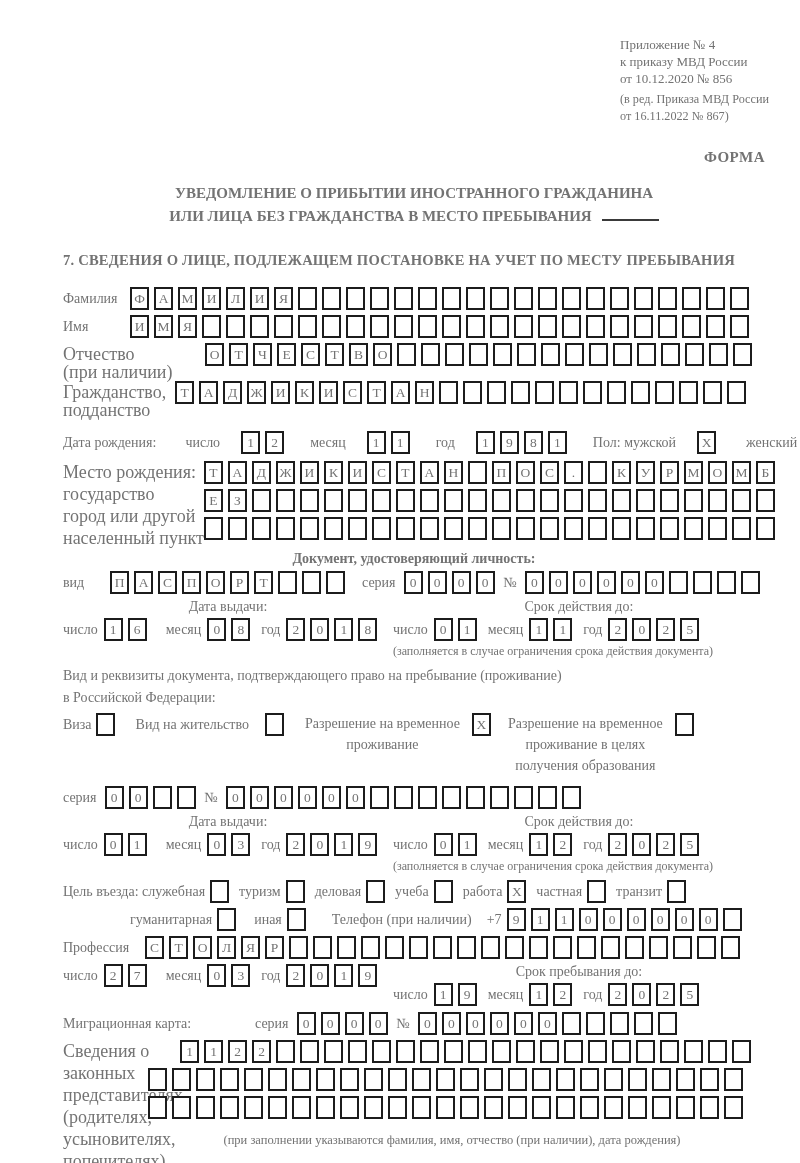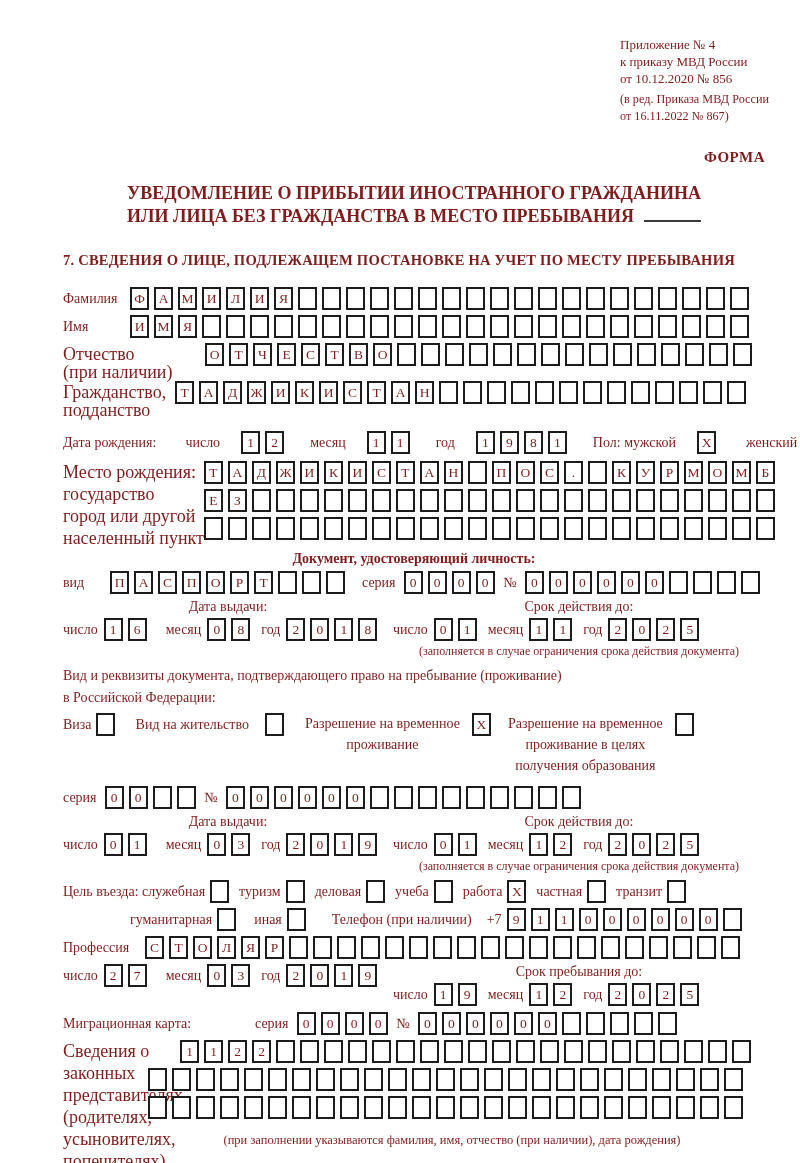--- a/index.html
+++ b/index.html
@@ -1,26 +1,26 @@
 <!DOCTYPE html>
 <html><head>
 <meta charset="utf-8">
 <style>
   * { margin:0; padding:0; box-sizing:border-box; }
   html,body { background:#ffffff; }
   .page {
     width:800px; height:1163px; overflow:hidden; background:#fff;
-    padding:36px 35px 20px 63px; color:#7f1d1d;
+    padding:36px 35px 20px 63px; color:#737373;
     font-family:"Liberation Serif", serif; font-size:14px;
   }
   .refblock { margin-left:557px; font-size:13px; line-height:17px; white-space:nowrap; }
   .refblock .sub { font-size:12.2px; }
   .refblock .sub.first { margin-top:4px; }
   .forma { text-align:right; font-weight:bold; font-size:15px; margin-top:24px; letter-spacing:.5px; }
-  .title { text-align:center; font-weight:bold; font-size:18px; line-height:23px; margin-top:16px; }
+  .title { text-align:center; font-weight:bold; font-size:15px; line-height:23px; margin-top:16px; }
   .blankline { display:inline-block; width:57px; height:13px; border-bottom:2.5px solid #3a3a3a; margin-left:10px; }
   .sec1 { font-weight:bold; font-size:14.6px; margin-top:24px; margin-bottom:18px; letter-spacing:.2px; }
 
   .row { display:flex; align-items:flex-start; margin-bottom:5px; }
   .lbl { font-size:14px; line-height:23px; white-space:nowrap; }
   .lbl2 { display:flex; flex-direction:column; font-size:18px; line-height:18px; white-space:nowrap; padding-top:2px; }
   .lbl2.tall { line-height:22px; padding-top:0; }
   .lbl2c { display:flex; flex-direction:column; font-size:14px; line-height:21px; text-align:center; white-space:nowrap; }
   .w67 { width:67px; } .w142 { width:142px; } .w112 { width:112px; }
   .w47 { width:47px; } .w82 { width:82px; } .w85 { width:85px; } .w192 { width:192px; }
@@ -37,21 +37,21 @@
   .colstack { display:flex; flex-direction:column; }
   .colstack .cells { margin-bottom:5px; }
 
   .dochead { text-align:center; font-weight:bold; font-size:14px; margin:2px 0 4px 0; }
 
   .d2c { display:flex; margin-bottom:6px; margin-top:3px; }
   .dcol { width:53%; }
   .dcol.left { width:47%; }
   .dhead { text-align:center; font-size:14px; margin-bottom:3px; }
   .dgrp { display:flex; align-items:flex-start; gap:6px; }
-  .dnote { font-size:12px; text-align:center; margin-top:3px; white-space:nowrap; }
+  .dnote { font-size:12px; text-align:left; margin-top:3px; white-space:nowrap; }
 
   .plain { font-size:14px; line-height:22px; }
   .visarow { display:flex; align-items:flex-start; margin:4px 0 10px 0; }
   .repnote { font-size:12.5px; margin-top:9px; text-align:center; white-space:nowrap; }
 </style>
 </head>
 <body>
 
 <div class="page">
 

